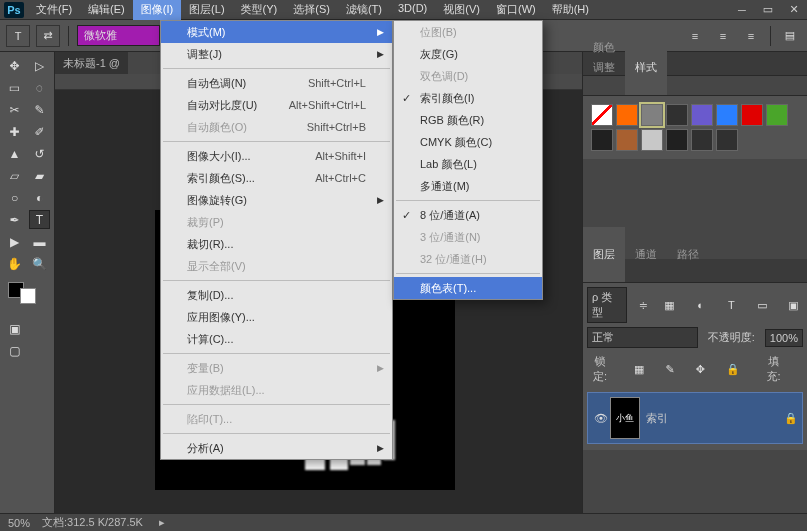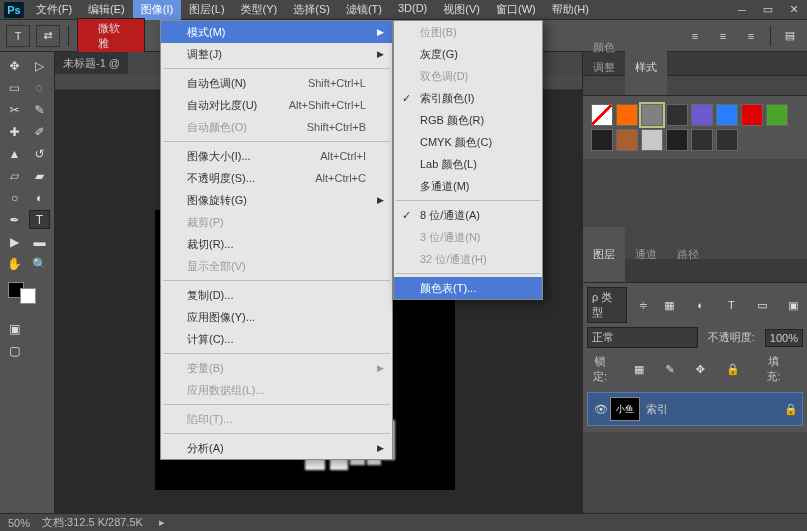--- a/index.html
+++ b/index.html
@@ -7,21 +7,21 @@
   
   .menubar { background: #464646; height: 20px; display: flex; align-items: center; border-bottom: 1px solid #282828; }
   .ps-logo { width: 20px; height: 16px; background: #001d2d; color: #5bc8f5; display: flex; align-items: center; justify-content: center; font-weight: bold; margin: 0 4px; border-radius: 2px; }
   .menu-item { padding: 3px 8px; cursor: pointer; }
   .menu-item.open { background: #6693e0; color: #fff; }
   .window-controls { margin-left: auto; display: flex; }
   .win-btn { width: 26px; height: 18px; display: flex; align-items: center; justify-content: center; color: #ccc; }
   
   .toolbar-row { background: #535353; height: 32px; display: flex; align-items: center; border-bottom: 1px solid #282828; padding: 0 6px; gap: 6px; }
   .tool-btn { width: 24px; height: 22px; display: flex; align-items: center; justify-content: center; background: #535353; border: 1px solid #333; }
-  .font-select { background: #b91c1c; border: 1px solid #222; padding: 2px 20px; width: 68px; color: #ddd; }
+  .font-select { background: #a21caf; border: 1px solid #222; padding: 2px 6px; width: 83px; color: #ddd; }
   .divider { width: 1px; height: 20px; background: #2a2a2a; margin: 0 2px; }
   .toolbar-icon { width: 22px; height: 20px; display:flex; align-items:center; justify-content:center; }
   
   .main-area { display: flex; height: calc(100% - 52px - 18px); }
   
   .left-tools { width: 55px; background: #535353; border-right: 1px solid #282828; padding: 4px; display: flex; flex-direction: column; gap: 3px; }
   .tool-row { display: flex; gap: 4px; }
   .ltool { width: 22px; height: 19px; display:flex; align-items:center; justify-content:center; background: #535353; border: 1px solid transparent; color:#ddd; font-size:12px; }
   .ltool.sel { background: #3a3a3a; border: 1px solid #222; }
   .swatch-fg { width: 16px; height: 16px; background: #000; border: 1px solid #888; }
@@ -42,21 +42,21 @@
   .ptab { padding: 20px 10px; color:#999; }
   .ptab.active { background:#535353; color:#ddd; }
   .panel-body { background:#535353; padding:4px; }
   .swatch-grid { display:flex; flex-wrap:wrap; gap:3px; padding:4px; }
   .sw { width:22px;height:22px; border:1px solid #666; }
   .sw.sel { outline:2px solid #c0c080; }
   
   .layers-panel { flex:1; display:flex;flex-direction:column; }
   .layer-row { display:flex; align-items:center; padding:4px; background:#3a5a8a; border:1px solid #5a7aaf; margin:2px 0; }
   .eye { width:18px; text-align:center; }
-  .layer-thumb { width:30px;height:24px; background:#000; color:#fff; border:1px solid #888; display:flex;align-items:center;justify-content:center; font-size:9px; }
+  .layer-thumb { width:30px;height:42px; background:#000; color:#fff; border:1px solid #888; display:flex;align-items:center;justify-content:center; font-size:9px; }
   .label-inline { padding:2px 6px; color:#ccc; }
   .drop { background:#3a3a3a; border:1px solid #222; padding:2px 4px; color:#ccc; }
   
   .statusbar { height:18px; background:#464646; display:flex; align-items:center; padding:0 8px; color:#bbb; border-top:1px solid #282828; gap:12px; }
   
   .menu-popup { position:absolute; background:#e6e6e6; color:#333; border:1px solid #8a8a8a; box-shadow: 4px 4px 10px rgba(0,0,0,0.4); z-index:100; }
   .menu-row { display:flex; align-items:center; height:22px; padding: 0 26px 0 26px; white-space:nowrap; position:relative; }
   .menu-row.highlight { background:#4b79d6; color:#fff; }
   .menu-row.disabled { color:#9a9a9a; }
   .menu-sep { height:1px; background:#bcbcbc; margin:3px 2px; }
@@ -280,24 +280,24 @@
       <span>自动对比度(U)</span>
       <span class="shortcut">Alt+Shift+Ctrl+L</span>
     </div>
     <div class="menu-row disabled">
       <span>自动颜色(O)</span>
       <span class="shortcut">Shift+Ctrl+B</span>
     </div>
     <div class="menu-sep"></div>
     <div class="menu-row">
       <span>图像大小(I)...</span>
-      <span class="shortcut">Alt+Ctrl+I</span>
-    </div>
-    <div class="menu-row">
-      <span>不透明度(S)...</span>
+      <span class="shortcut">Alt+Shift+I</span>
+    </div>
+    <div class="menu-row">
+      <span>索引颜色(S)...</span>
       <span class="shortcut">Alt+Ctrl+C</span>
     </div>
     <div class="menu-row">
       <span>图像旋转(G)</span>
       <span class="submenu-arrow">▶</span>
     </div>
     <div class="menu-row disabled">
       <span>裁剪(P)</span>
     </div>
     <div class="menu-row">

